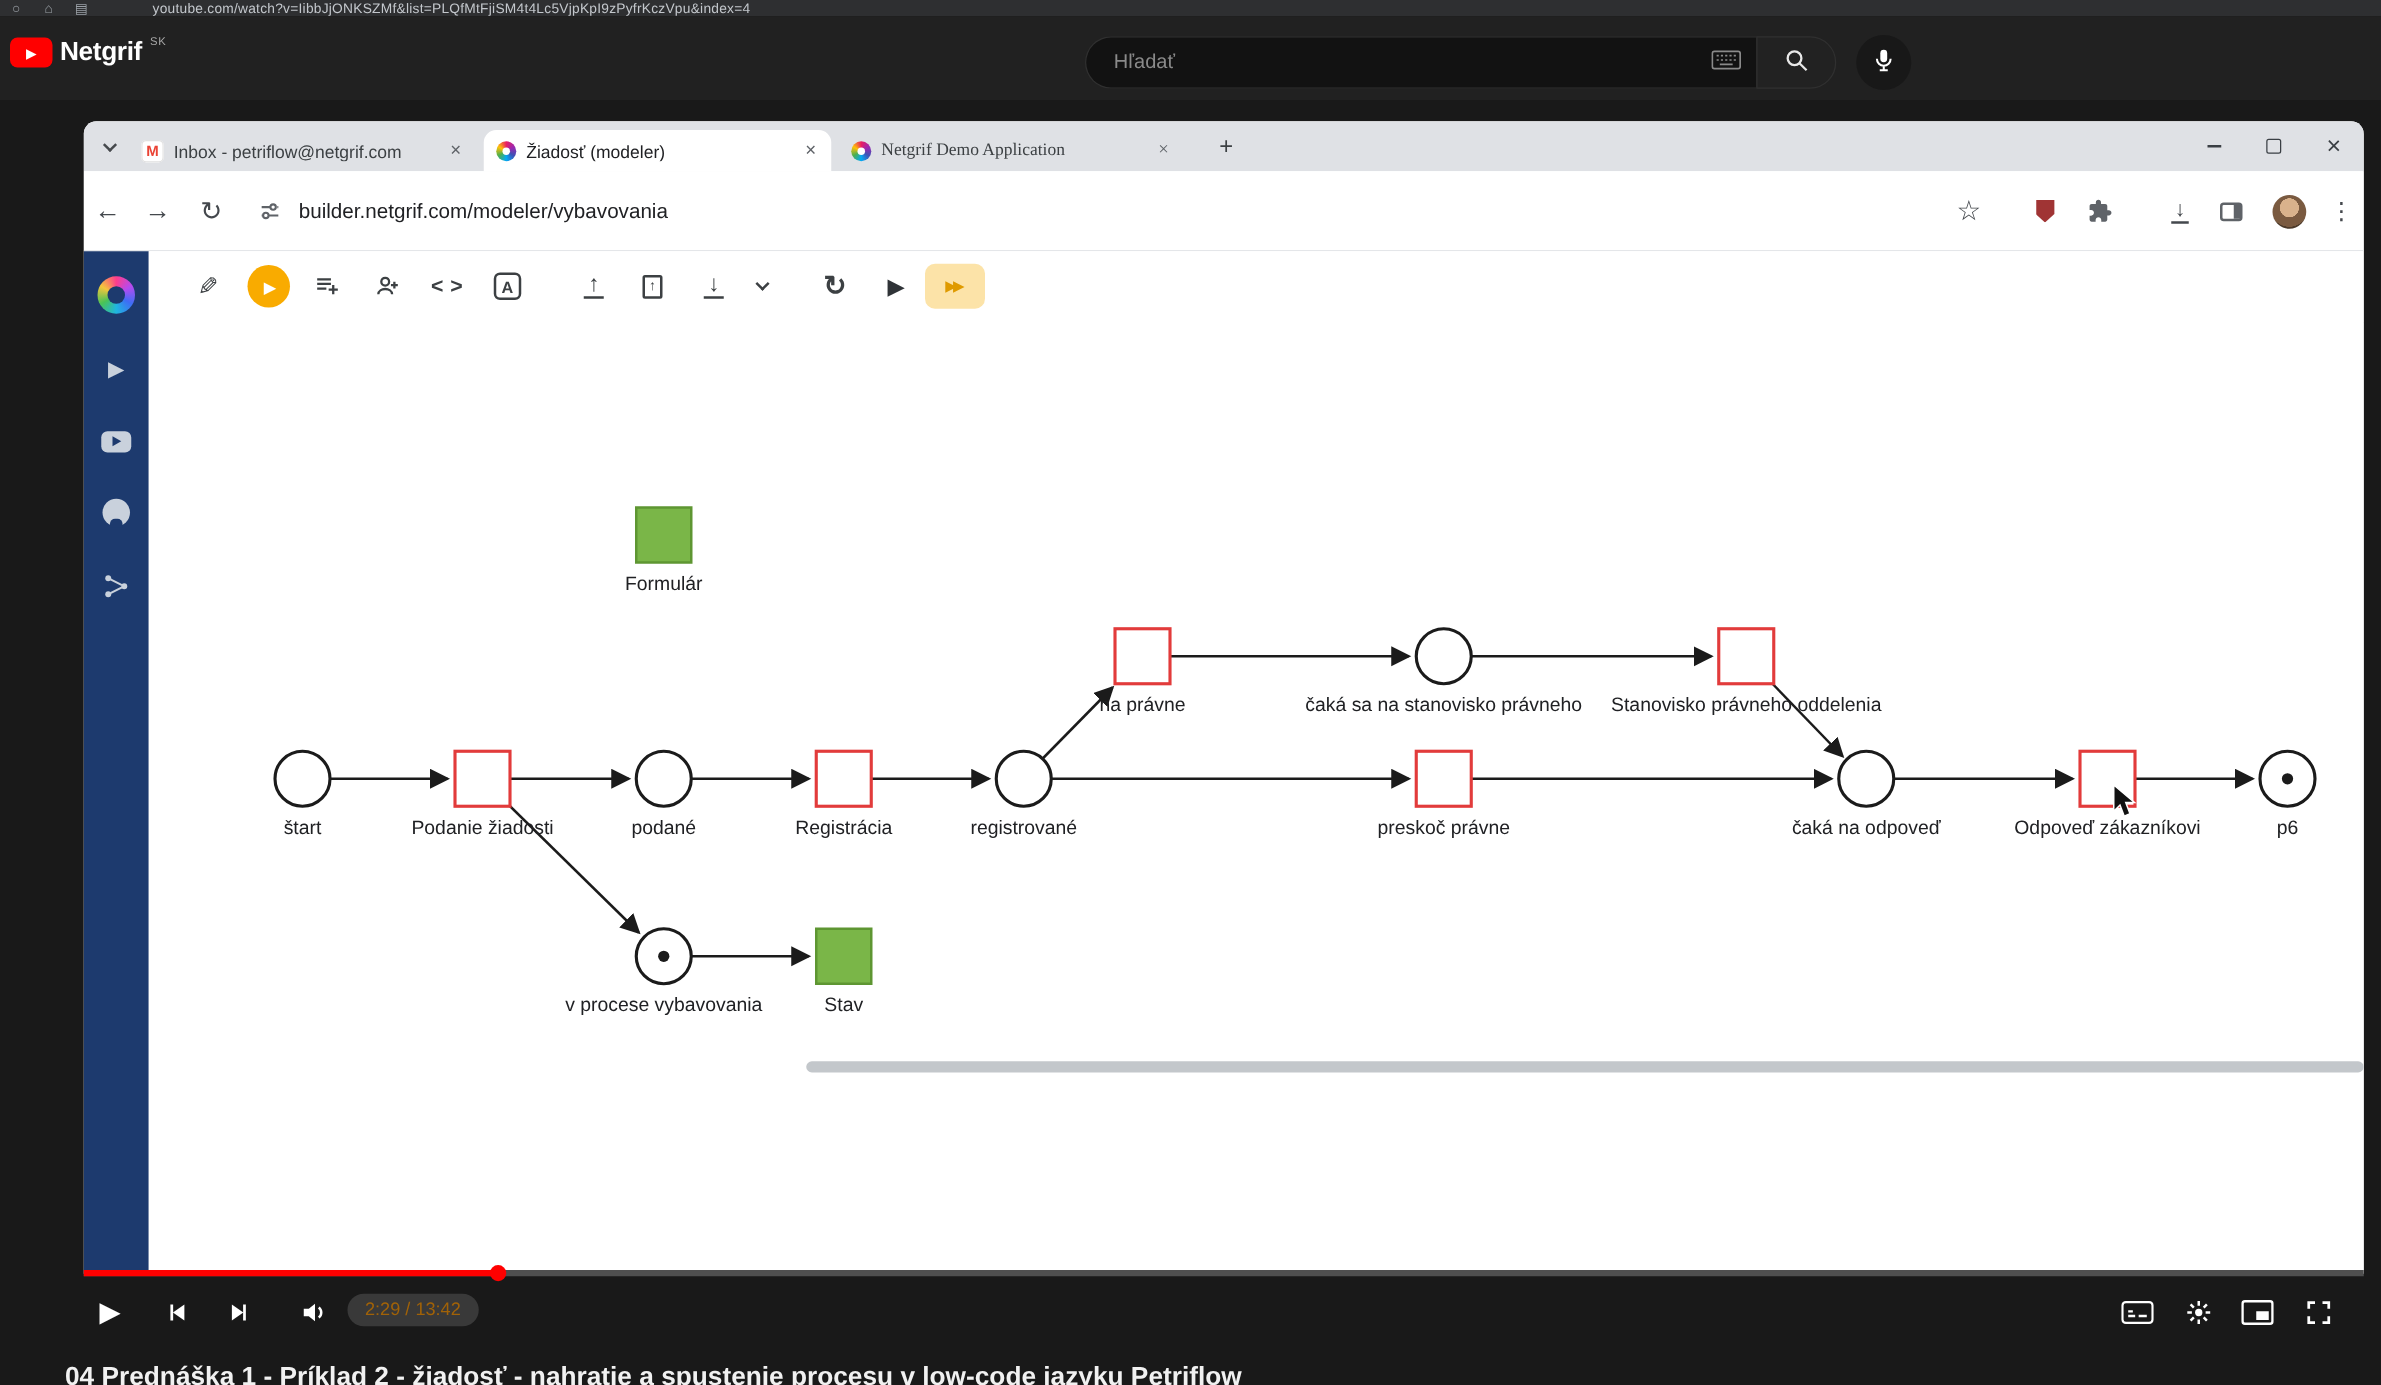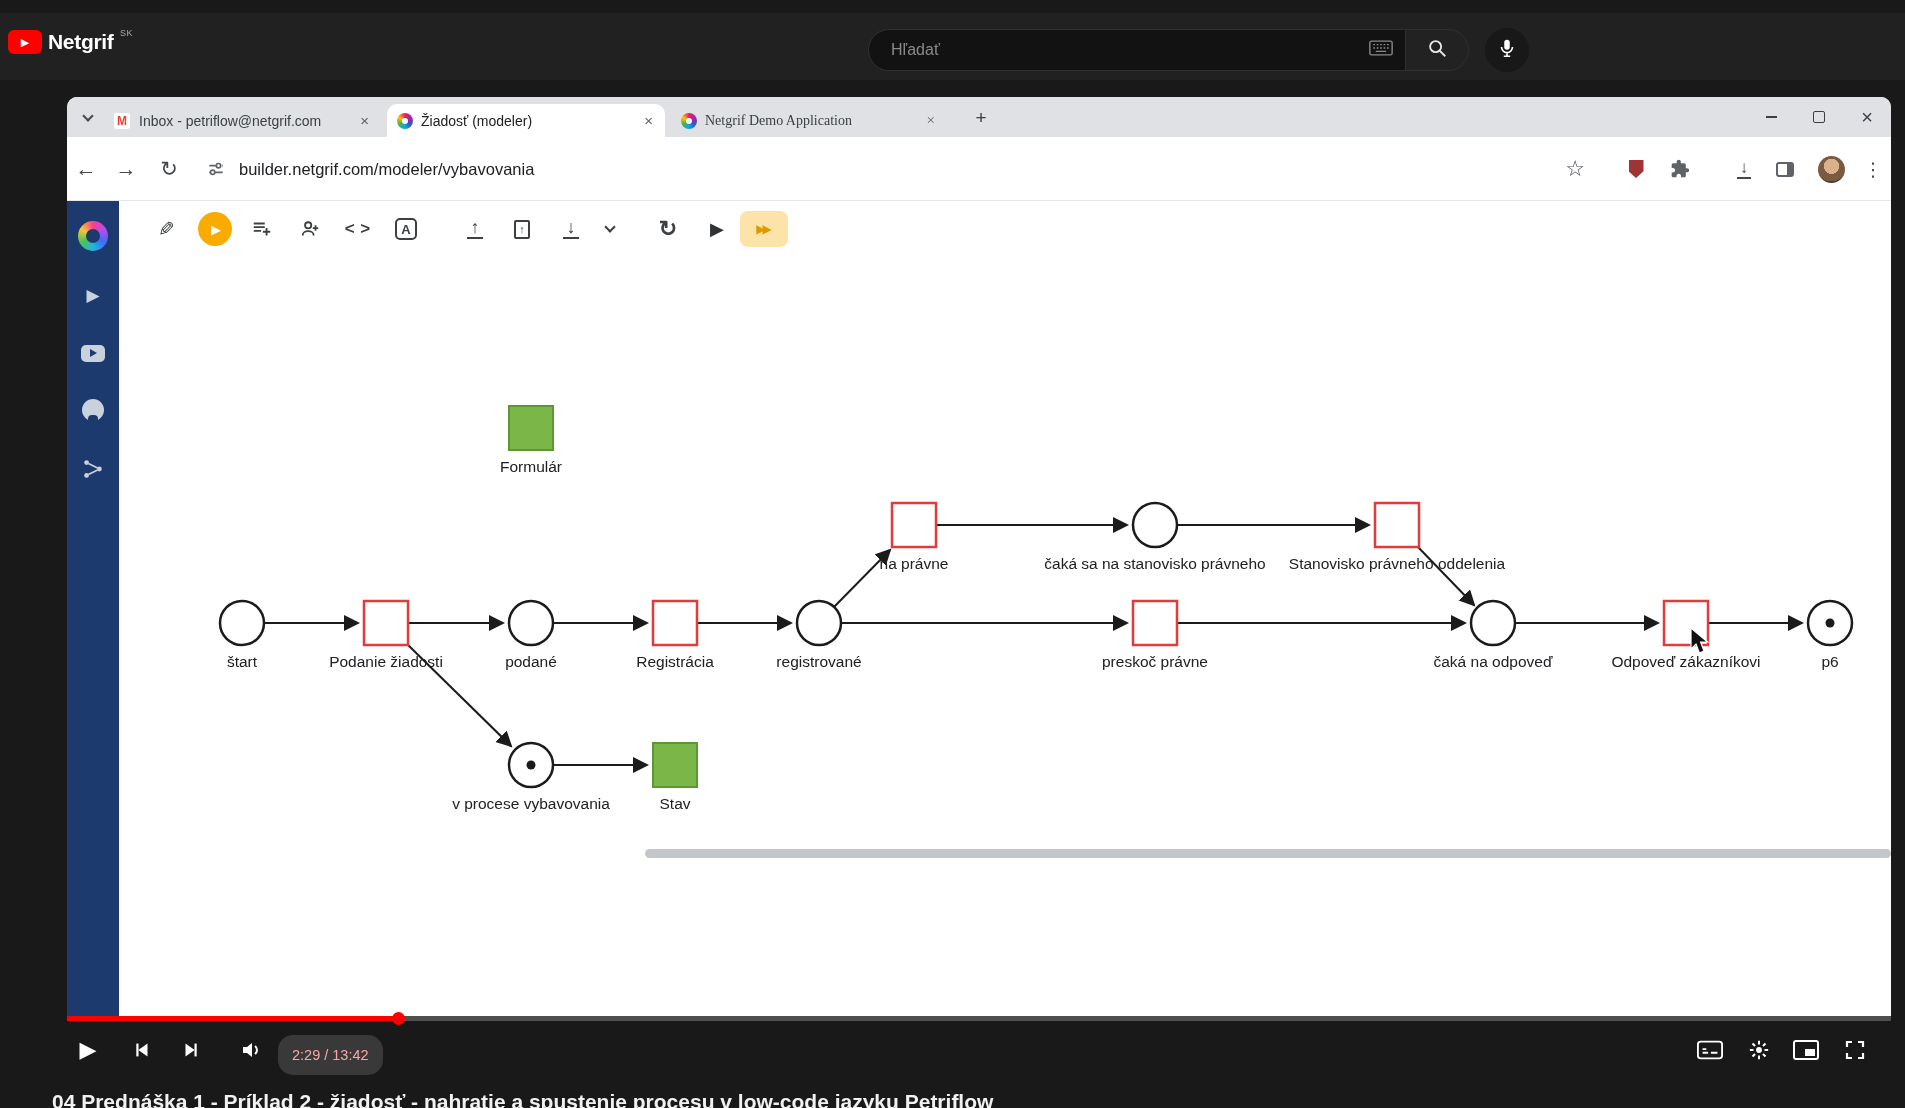--- a/index.html
+++ b/index.html
@@ -114,29 +114,35 @@
   .canvas{position:absolute;left:52px;top:57px;right:0;bottom:0;background:#fff;}
   .canvas-svg{position:absolute;left:0;top:0;}
   .hscroll{position:absolute;left:526px;top:591px;width:1246px;height:9px;background:#c3c7cb;border-radius:5px;}
 
   
   .prog{position:absolute;left:67px;top:1016px;width:1824px;height:5px;background:#4f4f4f;}
   .prog .played{position:absolute;left:0;top:0;height:5px;width:332px;background:#f00;}
   .prog .knob{position:absolute;left:325px;top:-4px;width:13px;height:13px;border-radius:50%;background:#f00;}
   .ybtn{position:absolute;top:1028px;width:44px;height:44px;display:flex;align-items:center;justify-content:center;color:#fff;}
   .yb-play::before{content:"\25B6";font-size:22px;}
-  .time-pill{position:absolute;left:278px;top:1035px;height:40px;padding:0 14px;border-radius:15px;
-             background:rgba(255,255,255,.14);color:#fca5a5;font-size:14.5px;display:flex;align-items:center;white-space:nowrap;}
+  .time-pill{position:absolute;left:278px;top:1035px;height:26px;padding:0 14px;border-radius:15px;
+             background:rgba(255,255,255,.14);color:#a16207;font-size:14.5px;display:flex;align-items:center;white-space:nowrap;}
   .vtitle{position:absolute;left:52px;top:1090px;color:#f1f1f1;font-size:21px;font-weight:700;white-space:nowrap;}
 </style>
 </head>
 <body>
 
 <div class="stage">
 
+  <div class="host">
+    <span class="hic hic-circle"></span>
+    <span class="hic hic-home"></span>
+    <span class="hic hic-tabs"></span>
+    <span class="host-url">youtube.com/watch?v=IibbJjONKSZMf&amp;list=PLQfMtFjiSM4t4Lc5VjpKpI9zPyfrKczVpu&amp;index=4</span>
+  </div>
 
   <div class="ythead">
     <div class="ytlogo">
       <span class="box"></span>
       <span class="word">Netgrif</span>
       <span class="sup">SK</span>
     </div>
     <div class="searchwrap">
       <div class="searchbox">
         <input placeholder="Hľadať" style="">

